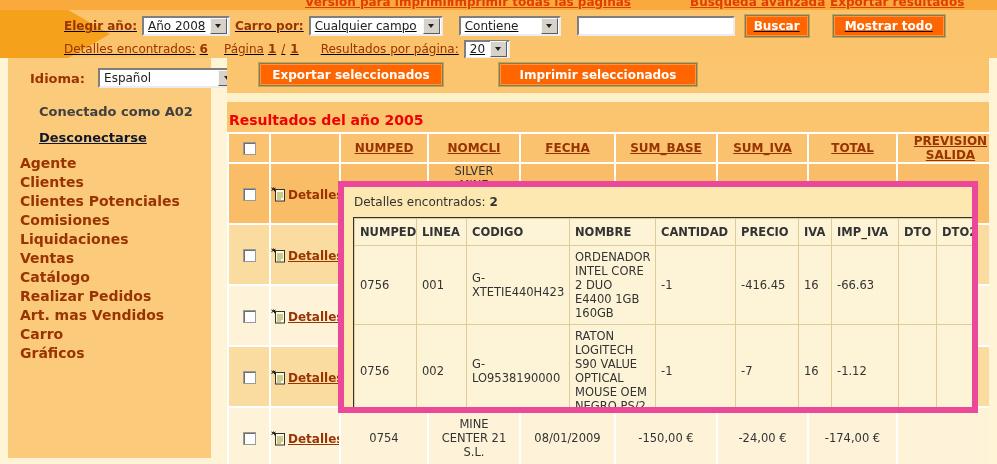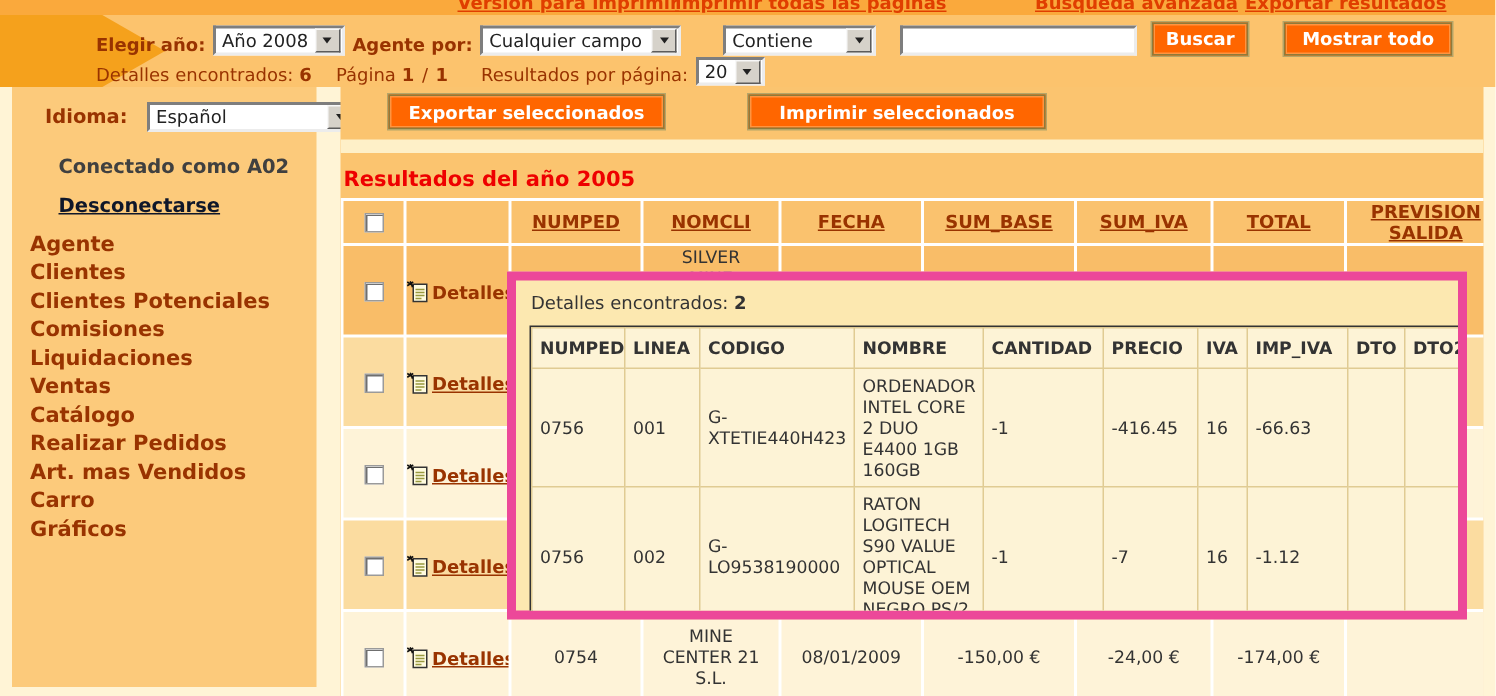--- a/index.html
+++ b/index.html
@@ -13,21 +13,21 @@
 
   
   .topstrip{position:absolute;left:0;top:0;width:997px;height:10px;background:#FAA93C;overflow:hidden;}
   .topstrip a{position:absolute;top:-5px;font-size:12px;font-weight:bold;color:#E03E00;text-decoration:underline;white-space:nowrap;}
   .tl0{left:305px}.tl1{left:450px}.tl2{left:690px}.tl3{left:830px}
 
   
   .headerbar{position:absolute;left:0;top:10px;width:997px;height:48px;background:#FCC36D;}
   .arrow{position:absolute;left:0;top:0;width:110px;height:48px;background:#F5A11C;
          clip-path:polygon(0 0,62% 0,100% 50%,62% 100%,0 100%);}
-  .hrow{position:absolute;display:flex;align-items:flex-end;white-space:nowrap;}
+  .hrow{position:absolute;display:flex;align-items:center;white-space:nowrap;text-decoration:underline;}
   .hrow1{left:64px;top:5px;height:22px;}
   .hrow2{left:64px;top:31px;height:16px;}
   .hlabel{font-size:12px;font-weight:bold;color:#993300;margin-right:5px;}
   .hinfo{font-size:12px;color:#993300;}
 
   
   .sel{display:inline-flex;align-items:center;justify-content:space-between;background:#fff;
        border:2px solid;border-color:#7e7e7e #ececec #ececec #7e7e7e;height:20px;
        font-size:12px;color:#222;padding-left:4px;box-sizing:border-box;cursor:default;}
   .sel .arrowbtn{width:15px;height:14px;background:#D6D2CA;border:1px solid;
@@ -103,28 +103,28 @@
     <div class="arrow"></div>
 
     <div class="hrow hrow1">
       <span class="hlabel">Elegir año:</span>
       <div class="sel" style="width:88px">
         <span>Año 2008</span>
         <span class="arrowbtn">
             <span class="tri"></span>
           </span>
       </div>
-      <span class="hlabel" style="margin-left:5px">Agente por:</span>
+      <span class="hlabel" style="margin-left:5px">Carro por:</span>
       <div class="sel" style="width:134px">
         <span>Cualquier campo</span>
         <span class="arrowbtn">
             <span class="tri"></span>
           </span>
       </div>
-      <div class="sel" style="width:102px;margin-left:28px">
+      <div class="sel" style="width:102px;margin-left:16px">
         <span>Contiene</span>
         <span class="arrowbtn">
             <span class="tri"></span>
           </span>
       </div>
       <input class="tin" style="margin-left: 16px;" type="text" value="">
       <button class="btn" style="margin-left:10px;width:64px;padding:3px 0">Buscar</button>
       <button class="btn" style="margin-left:24px;width:112px;padding:3px 0">Mostrar todo</button>
     </div>
 

